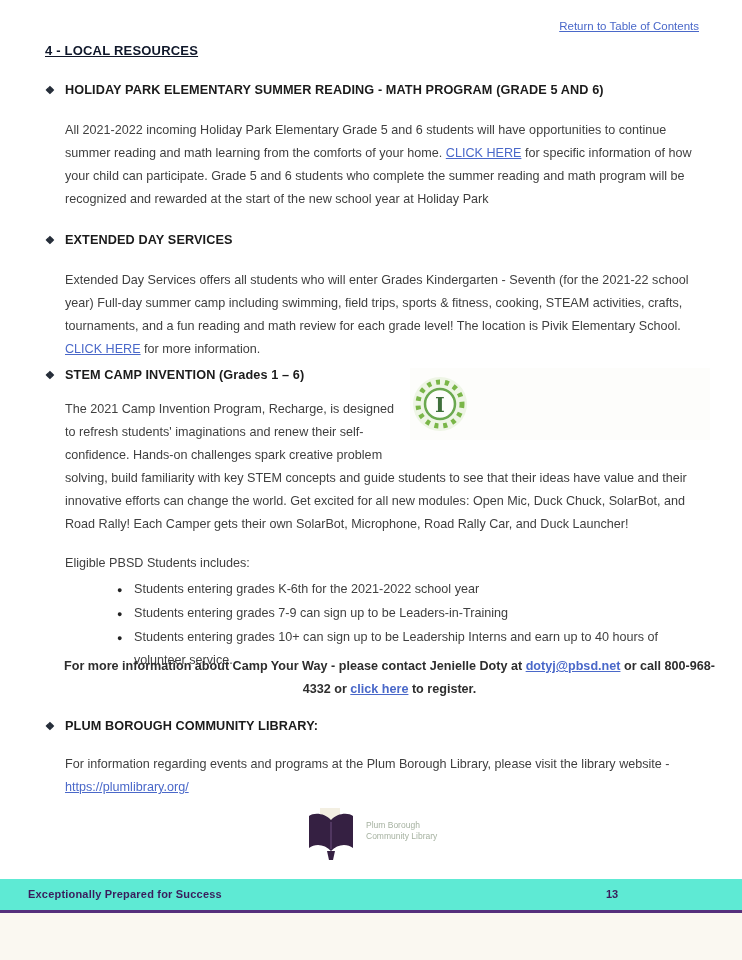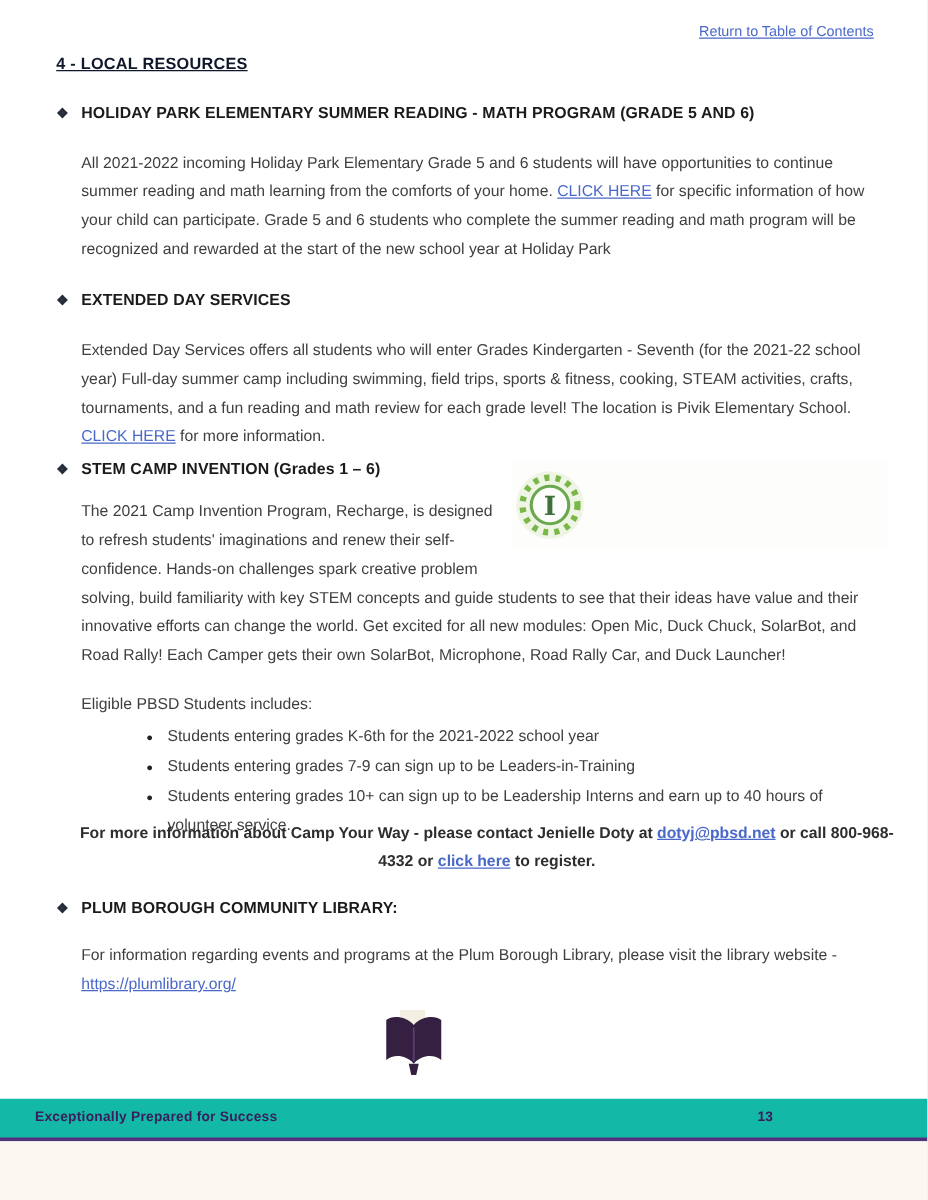--- a/index.html
+++ b/index.html
@@ -54,21 +54,21 @@
     font-size:12.6px; font-weight:bold; line-height:23px; color:#2e2e2e;
   }
 
   
   .library-logo { position:absolute; left:306px; top:806px; display:flex; }
   .library-logo-text { margin:14px 0 0 10px; font-size:8.5px; line-height:11px; color:#a6b2a1; }
 
   
   .footer-bar {
     position:absolute; left:0; top:879px; width:742px; height:34px;
-    background:#14b8a6; border-bottom:3px solid #55307c; box-sizing:border-box;
+    background:#5eead4; border-bottom:3px solid #55307c; box-sizing:border-box;
   }
   .footer-tagline {
     position:absolute; left:28px; top:9px;
     font-size:11px; font-weight:bold; color:#3a1d5c; letter-spacing:.2px;
   }
   .footer-page { position:absolute; left:606px; top:9px; font-size:11px; font-weight:bold; color:#3a1d5c; }
   .below-strip { position:absolute; left:0; top:913px; width:742px; height:47px; background:#faf8f1; }
 </style>
 </head>
 <body>
@@ -145,20 +145,24 @@
     <span>For information regarding events and programs at the Plum Borough Library, please visit the library website - </span><span class="link">https://plumlibrary.org/</span>
   </div>
 
   <div class="library-logo">
     <svg width="50" height="56" viewBox="0 0 50 56">
       <rect x="14" y="2" width="20" height="14" fill="#f3efe2"></rect>
       <path d="M25 14 C19 7 8 6 3 10 L3 42 C9 37 19 38 25 45 C31 38 41 37 47 42 L47 10 C42 6 31 7 25 14 Z" fill="#352042"></path>
       <path d="M25 16 L25 43" stroke="#5a3e6b" stroke-width="1.5"></path>
       <path d="M21 45 L29 45 L27 54 L23 54 Z" fill="#352042"></path>
     </svg>
+    <div class="library-logo-text">
+      <div>Plum Borough</div>
+      <div>Community Library</div>
+    </div>
   </div>
 
   <div class="footer-bar">
     <div class="footer-tagline">Exceptionally Prepared for Success</div>
     <div class="footer-page">13</div>
   </div>
   <div class="below-strip"></div>
 
 </div>
 

